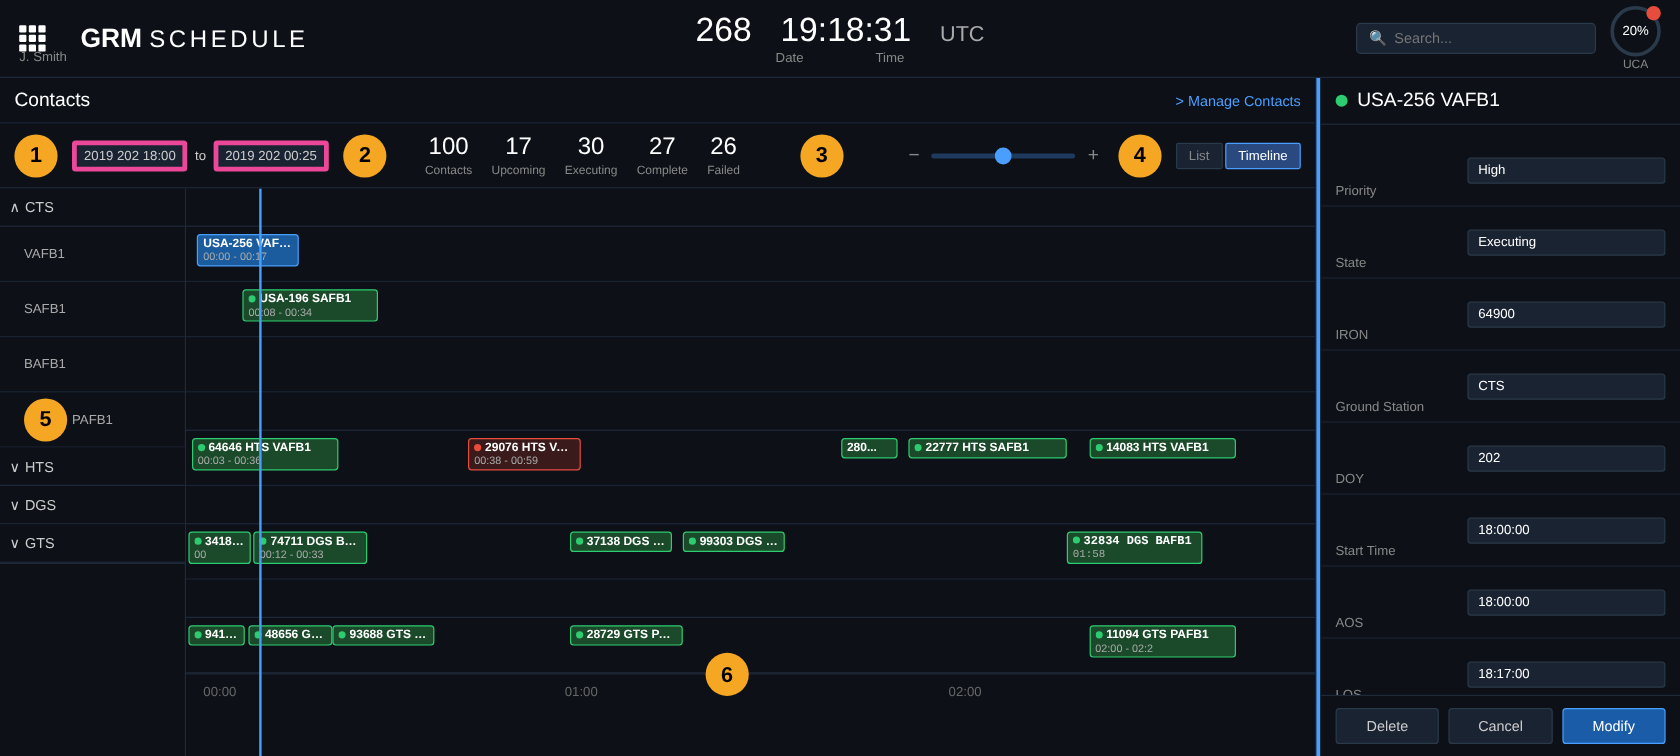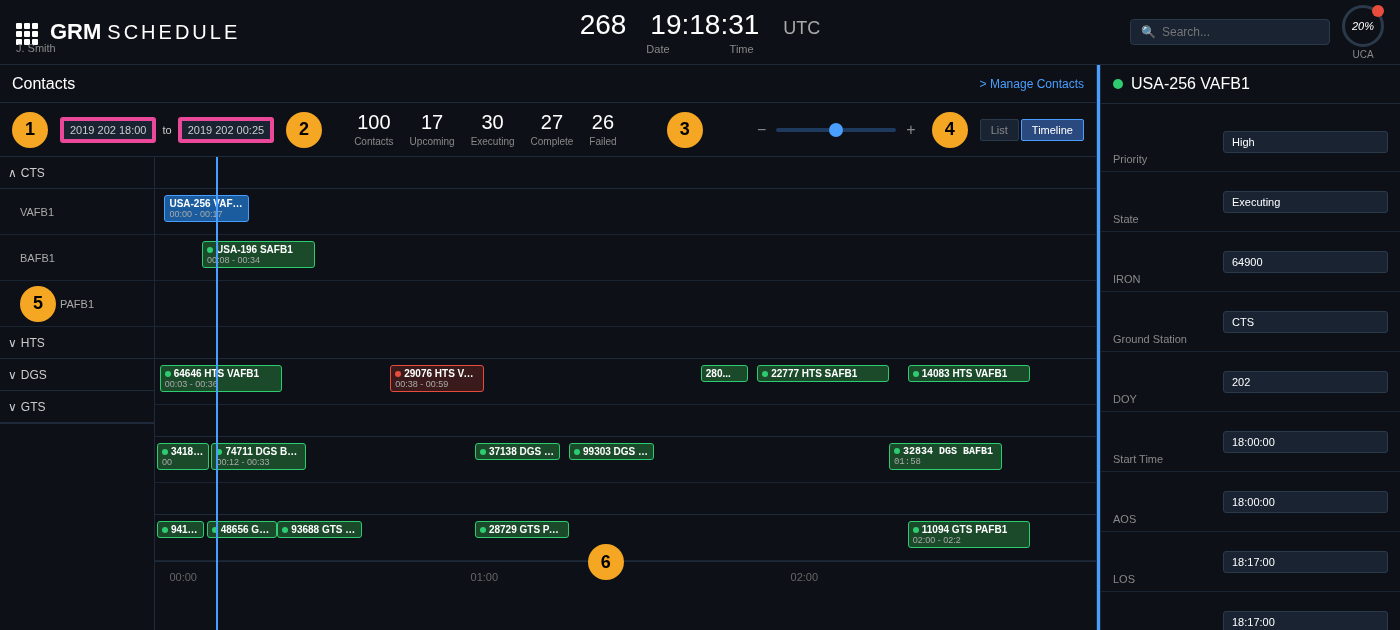--- a/index.html
+++ b/index.html
@@ -1,36 +1,36 @@
 <!DOCTYPE html>
 <html><head>
   <meta charset="utf-8">
   <style>
     * { box-sizing: border-box; margin: 0; padding: 0; }
     body { background: #0d1117; color: #e0e0e0; font-family: 'Segoe UI', Arial, sans-serif; font-size: 12px; width: 1400px; height: 630px; overflow: hidden; }
 
     
     .header { background: #0d1117; border-bottom: 1px solid #1e2a3a; display: flex; align-items: center; padding: 0 16px; height: 65px; position: relative; }
-    .header-logo { display: flex; align-items: flex-end; gap: 8px; }
+    .header-logo { display: flex; align-items: center; gap: 25px; }
     .grid-icon { display: grid; grid-template-columns: repeat(3,6px); gap: 2px; margin-right: 4px; }
     .grid-dot { width: 6px; height: 6px; background: #fff; border-radius: 1px; }
     .header-user { font-size: 11px; color: #888; position: absolute; left: 16px; top: 42px; }
     .header-center { position: absolute; left: 50%; transform: translateX(-50%); text-align: center; }
     .header-datetime { display: flex; gap: 24px; align-items: baseline; }
     .header-date-val { font-size: 28px; font-weight: 300; color: #fff; }
     .header-time-val { font-size: 28px; font-weight: 300; color: #fff; }
     .header-utc { font-size: 18px; color: #aaa; }
     .header-labels { display: flex; gap: 60px; font-size: 11px; color: #888; margin-top: 2px; justify-content: center; }
     .header-right { margin-left: auto; display: flex; align-items: center; gap: 12px; }
     .search-box { background: #1a2332; border: 1px solid #2a3a4a; border-radius: 4px; padding: 5px 10px; color: #888; display: flex; align-items: center; gap: 6px; width: 200px; }
     .search-box input { background: transparent; border: none; outline: none; color: #ccc; font-size: 12px; width: 100%; }
     .uca-widget { display: flex; flex-direction: column; align-items: center; gap: 2px; }
     .uca-ring { width: 42px; height: 42px; border-radius: 50%; border: 3px solid #2a3a4a; position: relative; display: flex; align-items: center; justify-content: center; }
     .uca-ring::before { content: ''; position: absolute; top: -3px; right: -3px; width: 12px; height: 12px; background: #e74c3c; border-radius: 50%; }
-    .uca-pct { font-size: 11px; color: #fff; font-style: italic; }
+    .uca-pct { font-size: 11px; color: #fff; }
     .uca-label { font-size: 10px; color: #888; }
 
     
     .main { display: flex; height: 565px; }
 
     
     .timeline-panel { flex: 1; display: flex; flex-direction: column; border-right: 1px solid #1e2a3a; }
 
     
     .contacts-header { background: #0d1117; padding: 8px 12px; display: flex; align-items: center; justify-content: space-between; border-bottom: 1px solid #1e2a3a; height: 38px; }
@@ -201,20 +201,21 @@
 
     <div class="timeline-area" style="flex:1;overflow:hidden;">
 
       <div class="row-labels">
 
         <div class="group-header">
           <span>∧</span>
           <span>CTS</span>
         </div>
         <div class="row-label">VAFB1</div>
+        <div class="row-label">SAFB1</div>
         <div class="row-label">BAFB1</div>
         <div class="row-label">
           
           <div class="callout" style="margin-right:4px;">5</div>
           PAFB1
         </div>
 
         <div class="group-header">
           <span>∨</span>
           <span>HTS</span>
@@ -375,14 +376,19 @@
         </div>
         <div class="field-row">
           <span class="field-label">LOS</span>
           <span class="field-value">18:17:00</span>
         </div>
         <div class="field-row">
           <span class="field-label">Stop Time</span>
           <span class="field-value">18:17:00</span>
         </div>
       </div>
+    <div class="detail-actions">
+      <button class="btn-delete">Delete</button>
+      <button class="btn-cancel">Cancel</button>
+      <button class="btn-modify">Modify</button>
+    </div>
   </div>
 </div>
 
 </body></html>

